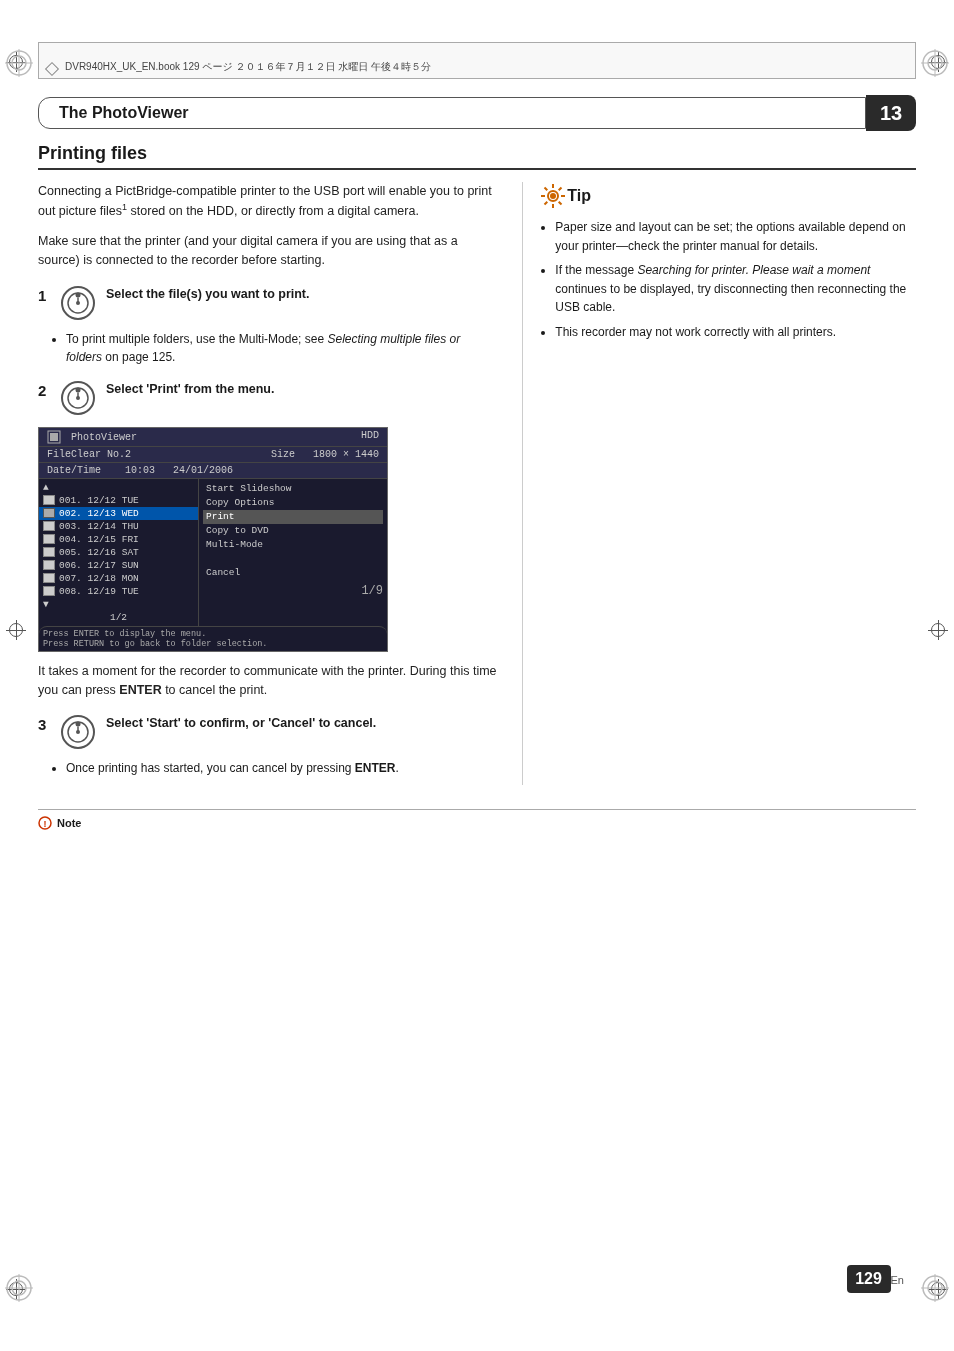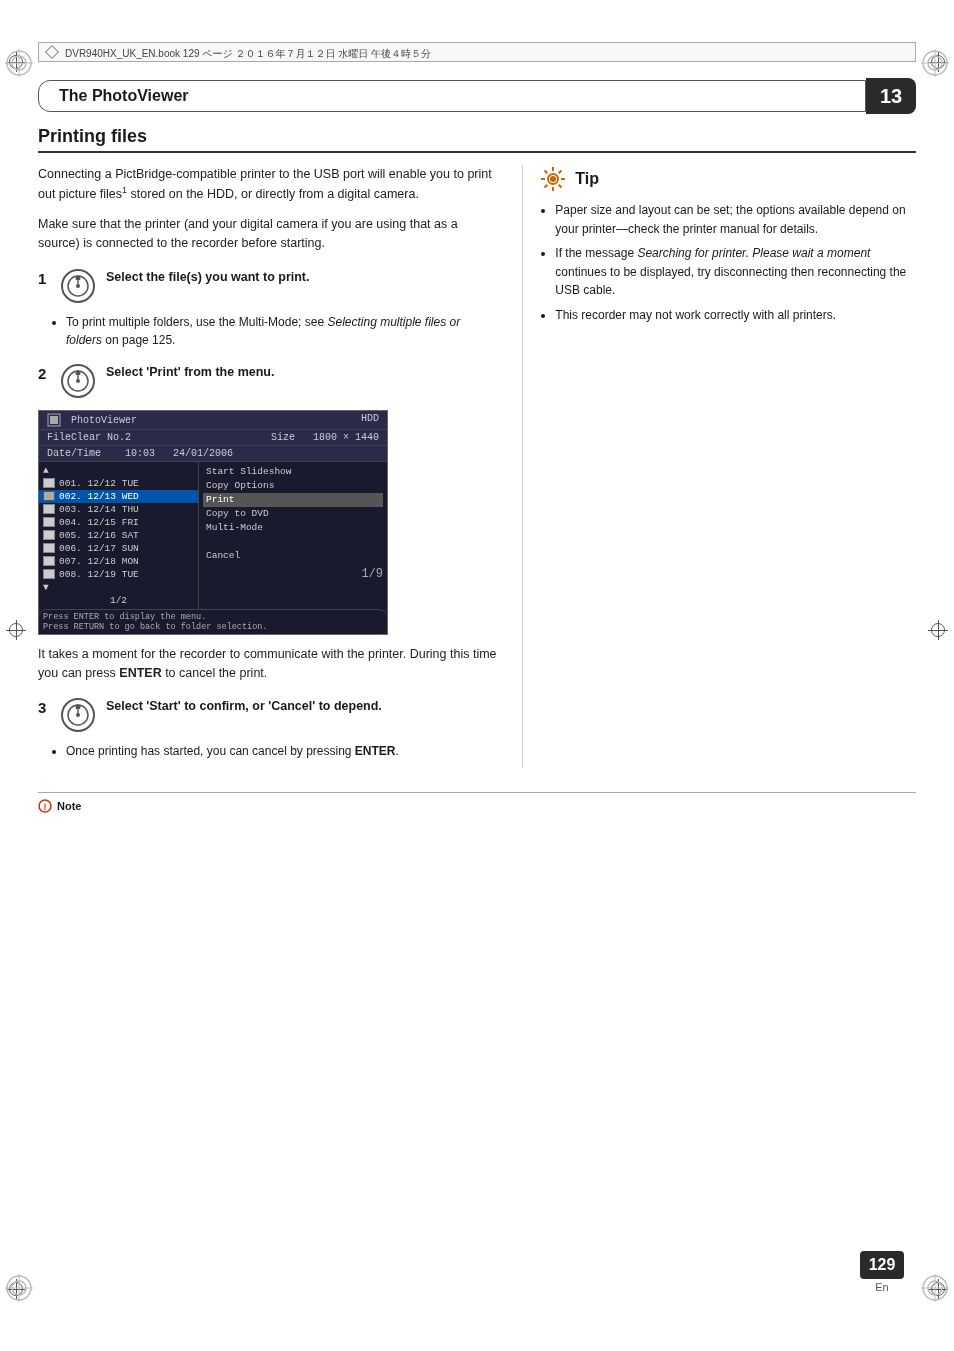--- a/index.html
+++ b/index.html
@@ -50,22 +50,22 @@
     
     .top-header {
       position: relative;
       margin: 42px 38px 0 38px;
       padding: 4px 8px;
       border: 1px solid #aaa;
       background: #f8f8f8;
       font-size: 10px;
       color: #444;
       display: flex;
-      align-items: flex-start;
-      height: 20px;
+      align-items: flex-end;
+      height: 37px;
     }
     .top-header-diamond {
       width: 10px; height: 10px;
       border: 1px solid #888;
       transform: rotate(45deg);
       margin-right: 8px;
       flex-shrink: 0;
     }
 
     
@@ -246,21 +246,20 @@
     
     .tip-box {
       margin-bottom: 16px;
     }
     .tip-header {
       display: flex;
       align-items: center;
       font-size: 16px;
       font-weight: bold;
       margin-bottom: 8px;
-      gap: 8px;
     }
     .tip-list li {
       font-size: 12px;
       line-height: 1.55;
       list-style: disc;
       margin-left: 16px;
       margin-bottom: 6px;
     }
     .tip-list li em {
       font-style: italic;
@@ -288,21 +287,21 @@
     .note-text sup {
       font-size: 8px;
     }
 
     
     .page-number-box {
       position: absolute;
       bottom: 58px;
       right: 50px;
       display: flex;
-      flex-direction: column;
+      flex-direction: row;
       align-items: center;
     }
     .page-number-badge {
       background: #2a2a2a;
       color: #fff;
       font-size: 16px;
       font-weight: bold;
       width: 44px;
       height: 28px;
       display: flex;
@@ -559,21 +558,21 @@
         <span class="step-icon">
           <svg class="dial-icon" viewBox="0 0 36 36">
             <circle cx="18" cy="18" r="16" fill="none" stroke="#555" stroke-width="2"></circle>
             <circle cx="18" cy="18" r="10" fill="none" stroke="#555" stroke-width="1.5"></circle>
             <circle cx="18" cy="10" r="2.5" fill="#555"></circle>
             <line x1="18" y1="12.5" x2="18" y2="18" stroke="#555" stroke-width="1.5"></line>
             <circle cx="18" cy="18" r="2" fill="#555"></circle>
           </svg>
         </span>
         <span class="step-text">
-          <strong>Select 'Start' to confirm, or 'Cancel' to depend.</strong>
+          <strong>Select 'Start' to confirm, or 'Cancel' to cancel.</strong>
         </span>
       </div>
 
       <ul class="bullet-list">
         <li>
           <span>Once printing has started, you can cancel by pressing </span><strong>ENTER</strong><span>.</span>
         </li>
       </ul>
 
     </div>

